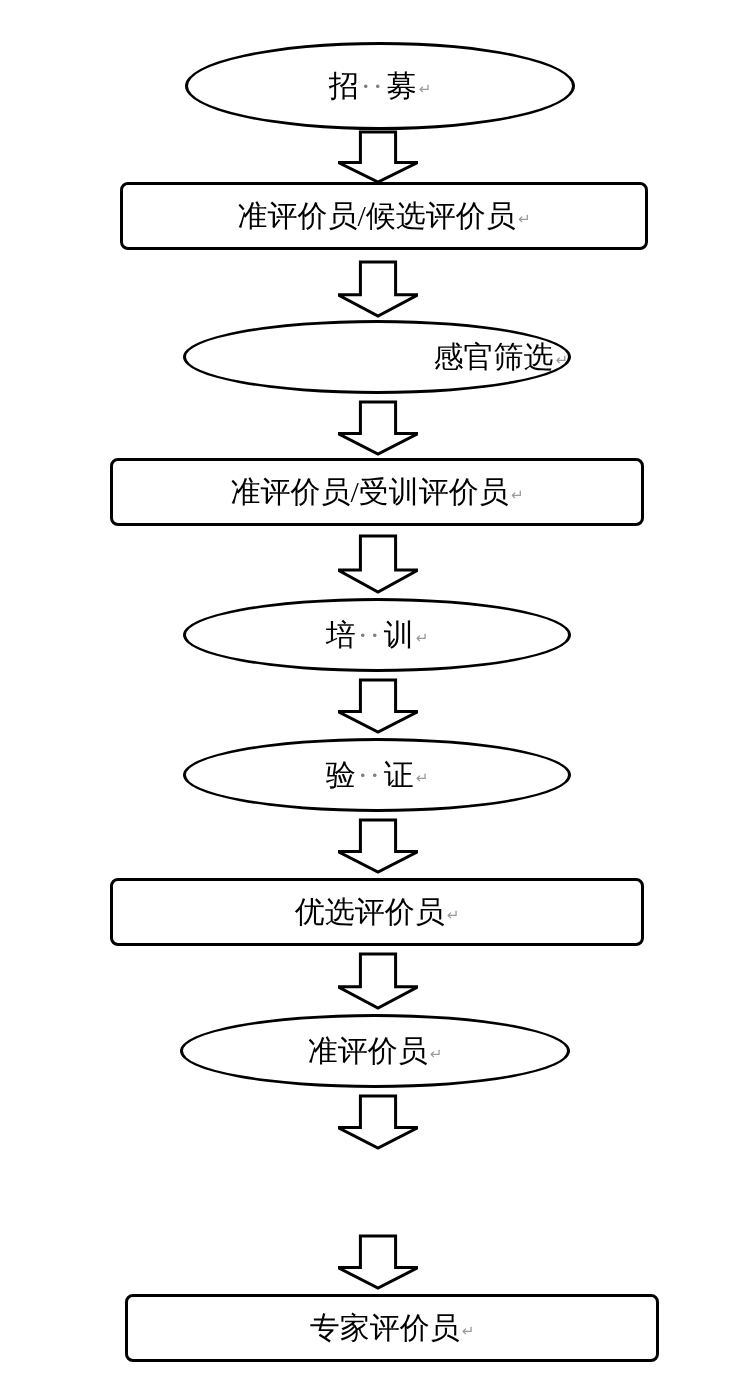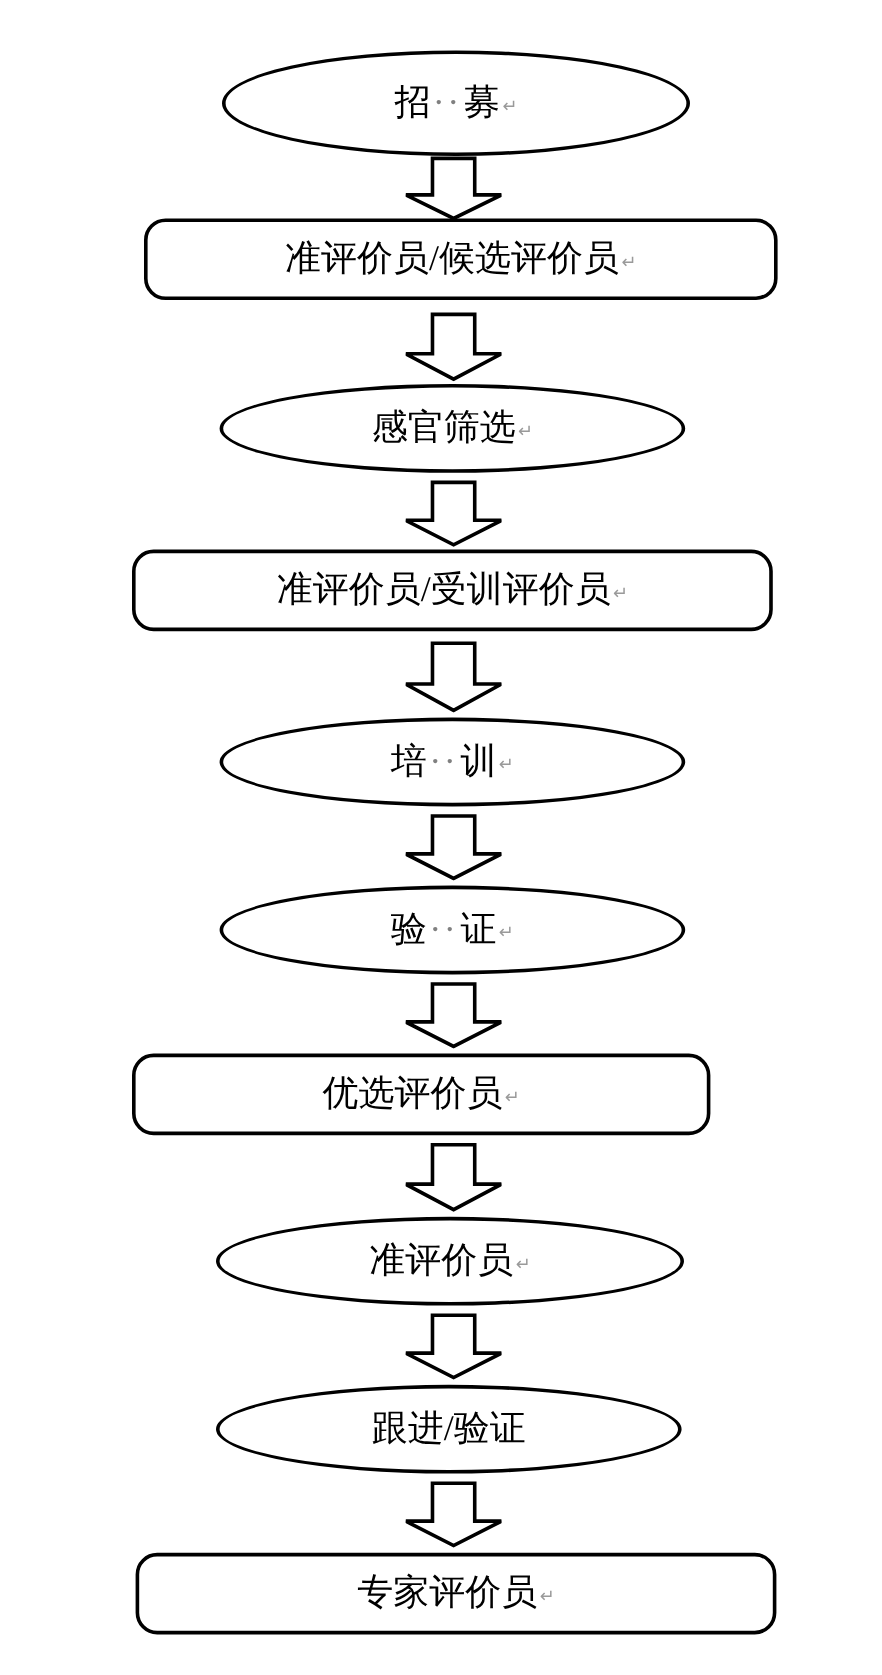--- a/index.html
+++ b/index.html
@@ -27,21 +27,21 @@
     position: absolute;
     box-sizing: border-box;
     display: flex;
     align-items: center;
     justify-content: center;
     color: #000000;
   }
 
   .node-shape-rect {
     border: 3px solid #000000;
-    border-radius: 18px;
+    border-radius: 8px;
     background: #ffffff;
   }
 
   .node-shape-ellipse {
     border: 3px solid #000000;
     border-radius: 50%;
     background: #ffffff;
   }
 
   .node-label {
@@ -142,21 +142,21 @@
         <span class="label-text">募</span>
         <span class="para-mark">↵</span>
       </div>
     </div>
     <div class="node node-shape-rect" style="left: 120px; top: 182px; width: 528px; height: 68px;">
       <div class="node-label">
         <span class="label-text">准评价员/候选评价员</span>
         <span class="para-mark">↵</span>
       </div>
     </div>
-    <div class="node node-shape-ellipse" style="left: 183px; top: 320px; width: 388px; height: 74px;">
+    <div class="node node-shape-ellipse" style="left: 183px; top: 320px; width: 388px; height: 74px; justify-content: flex-end;">
       <div class="node-label">
         <span class="label-text">感官筛选</span>
         <span class="para-mark">↵</span>
       </div>
     </div>
     <div class="node node-shape-rect" style="left: 110px; top: 458px; width: 534px; height: 68px;">
       <div class="node-label">
         <span class="label-text">准评价员/受训评价员</span>
         <span class="para-mark">↵</span>
       </div>
@@ -170,36 +170,31 @@
       </div>
     </div>
     <div class="node node-shape-ellipse" style="left: 183px; top: 738px; width: 388px; height: 74px;">
       <div class="node-label">
         <span class="label-text">验</span>
         <span class="space-dots">··</span>
         <span class="label-text">证</span>
         <span class="para-mark">↵</span>
       </div>
     </div>
-    <div class="node node-shape-rect" style="left: 110px; top: 878px; width: 482px; height: 68px;">
+    <div class="node node-shape-rect" style="left: 110px; top: 878px; width: 534px; height: 68px;">
       <div class="node-label">
         <span class="label-text">优选评价员</span>
         <span class="para-mark">↵</span>
       </div>
     </div>
     <div class="node node-shape-ellipse" style="left: 180px; top: 1014px; width: 390px; height: 74px;">
       <div class="node-label">
         <span class="label-text">准评价员</span>
         <span class="para-mark">↵</span>
       </div>
     </div>
-    <div class="node node-shape-ellipse" style="left: 180px; top: 1154px; width: 388px; height: 74px;">
-      <div class="node-label">
-        <span class="label-text">跟进/验证</span>
-      </div>
-    </div>
-    <div class="node node-shape-rect" style="left: 113px; top: 1294px; width: 534px; height: 68px;">
+    <div class="node node-shape-rect" style="left: 125px; top: 1294px; width: 534px; height: 68px;">
       <div class="node-label">
         <span class="label-text">专家评价员</span>
         <span class="para-mark">↵</span>
       </div>
     </div>
   </div>
 
 </body></html>

